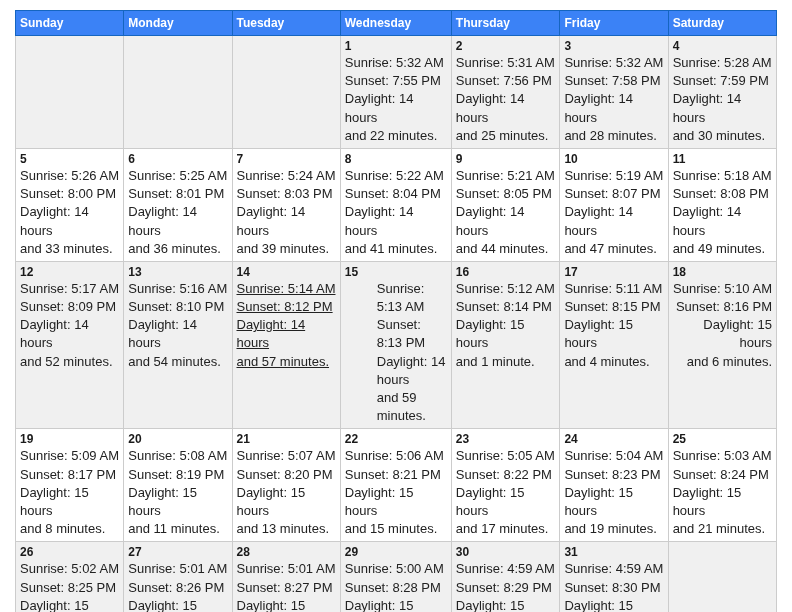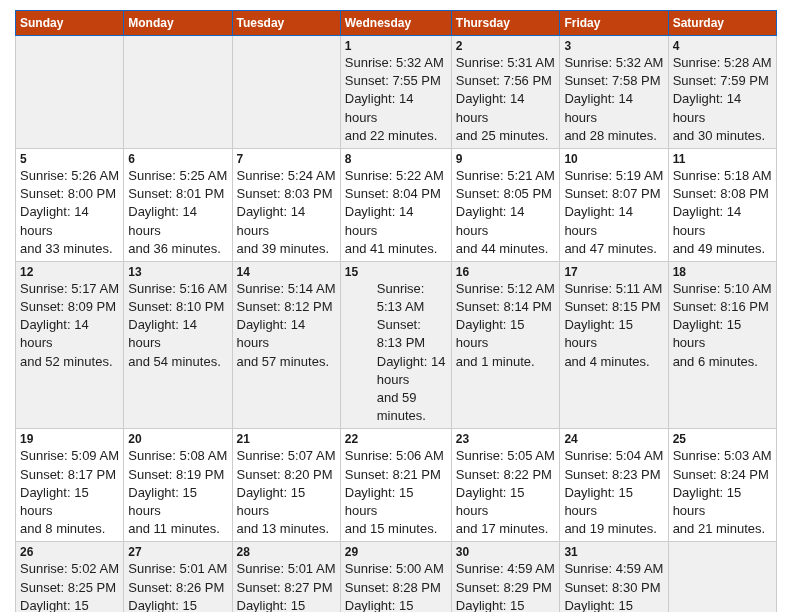--- a/index.html
+++ b/index.html
@@ -38,21 +38,21 @@
     .location {
       font-size: 14px;
       color: #444;
     }
     .calendar {
       width: 100%;
       border-collapse: collapse;
       font-size: 10.5px;
     }
     .calendar th {
-      background: #c2410c;
+      background: #3b82f6;
       color: #fff;
       padding: 5px 4px;
       text-align: left;
       font-size: 12px;
       font-weight: bold;
       border: 1px solid #1565c0;
     }
     .calendar td {
       border: 1px solid #ccc;
       vertical-align: top;
@@ -195,21 +195,21 @@
           </td>
           <td>
             <span class="day-num">13</span>
             <div class="day-info" style="white-space: pre-line;">Sunrise: 5:16 AM
 Sunset: 8:10 PM
 Daylight: 14 hours
 and 54 minutes.</div>
           </td>
           <td>
             <span class="day-num">14</span>
-            <div class="day-info" style="white-space: pre-line;">Sunrise: 5:14 AM
+            <div class="day-info" style="white-space: pre-line; text-decoration: underline;">Sunrise: 5:14 AM
 Sunset: 8:12 PM
 Daylight: 14 hours
 and 57 minutes.</div>
           </td>
           <td>
             <span class="day-num">15</span>
             <div class="day-info" style="white-space: pre-line; margin-left: 32px;">Sunrise: 5:13 AM
 Sunset: 8:13 PM
 Daylight: 14 hours
 and 59 minutes.</div>
@@ -223,21 +223,21 @@
           </td>
           <td>
             <span class="day-num">17</span>
             <div class="day-info" style="white-space: pre-line;">Sunrise: 5:11 AM
 Sunset: 8:15 PM
 Daylight: 15 hours
 and 4 minutes.</div>
           </td>
           <td>
             <span class="day-num">18</span>
-            <div class="day-info" style="white-space: pre-line;">Sunrise: 5:10 AM
+            <div class="day-info" style="white-space: pre-line; text-align: right;">Sunrise: 5:10 AM
 Sunset: 8:16 PM
 Daylight: 15 hours
 and 6 minutes.</div>
           </td>
         </tr>
         <tr>
           <td>
             <span class="day-num">19</span>
             <div class="day-info" style="white-space: pre-line;">Sunrise: 5:09 AM
 Sunset: 8:17 PM

